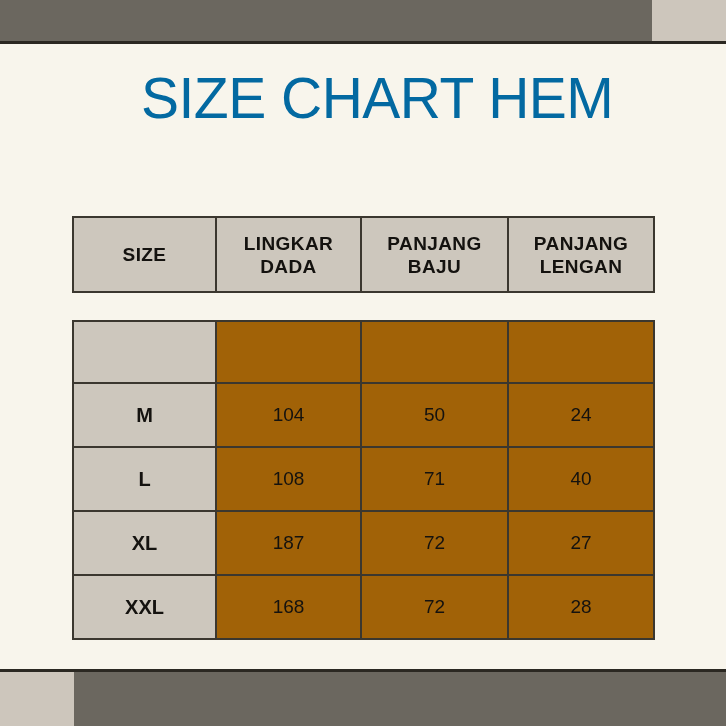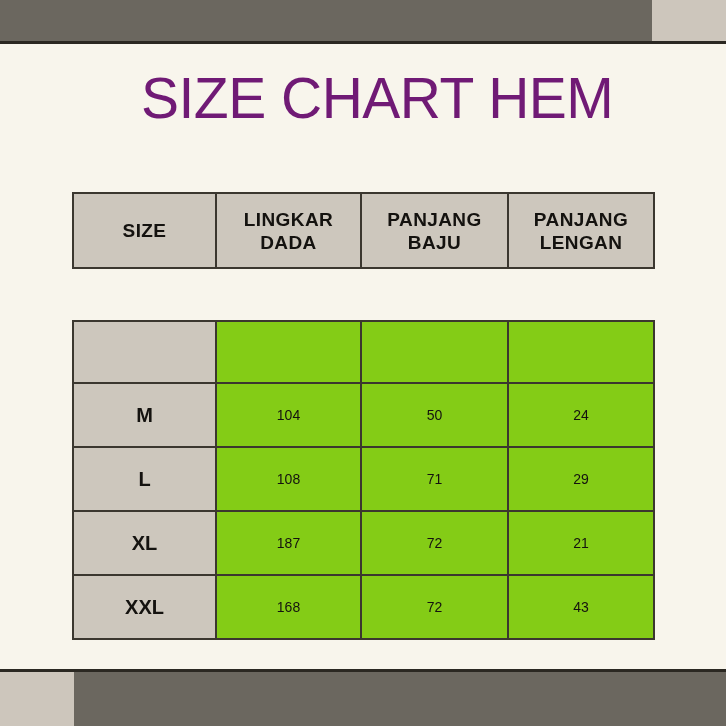--- a/index.html
+++ b/index.html
@@ -64,21 +64,21 @@
     height: 3px;
     background: #2b2822;
   }
 
   
   .title {
     position: absolute;
     left: 141px;
     top: 68px;
     width: 520px;
-    color: #701a75;
+    color: #0369a1;
     font-size: 57px;
     line-height: 60px;
     font-weight: 300;
     letter-spacing: -0.5px;
     font-family: "Liberation Sans", sans-serif;
   }
   .title-line { display: block; white-space: nowrap; }
 
   
   .chart-table {
@@ -94,40 +94,40 @@
     vertical-align: middle;
     color: #14120f;
   }
   col.c-size { width: 143px; }
   col.c-a    { width: 145px; }
   col.c-b    { width: 147px; }
   col.c-c    { width: 146px; }
 
   
   .table-head {
-    top: 192px;
+    top: 216px;
   }
   .table-head td {
     background: #cdc7bd;
     height: 73px;
     font-size: 19px;
     font-weight: bold;
     letter-spacing: 0.4px;
     line-height: 23px;
     padding: 0 4px;
   }
 
   
   .table-body {
     top: 320px;
   }
   .table-body td {
-    background: #84cc16;
+    background: #a16207;
     height: 60px;
-    font-size: 14px;
+    font-size: 19px;
     font-weight: normal;
   }
   .table-body td.size-cell {
     background: #cdc7bd;
     font-weight: bold;
     font-size: 20px;
   }
   .table-body tr.spacer-row td {
     height: 58px;
   }
@@ -189,33 +189,33 @@
     <tr>
       <td class="size-cell">M</td>
       <td>104</td>
       <td>50</td>
       <td>24</td>
     </tr>
     <tr>
       <td class="size-cell">L</td>
       <td>108</td>
       <td>71</td>
-      <td>29</td>
+      <td>40</td>
     </tr>
     <tr>
       <td class="size-cell">XL</td>
       <td>187</td>
       <td>72</td>
-      <td>21</td>
+      <td>27</td>
     </tr>
     <tr>
       <td class="size-cell">XXL</td>
       <td>168</td>
       <td>72</td>
-      <td>43</td>
+      <td>28</td>
     </tr>
   </tbody>
 </table>
 
 <div class="bar bar-bottom">
   <div class="seg-light"></div>
   <div class="seg-dark"></div>
 </div>
 
 </body></html>

